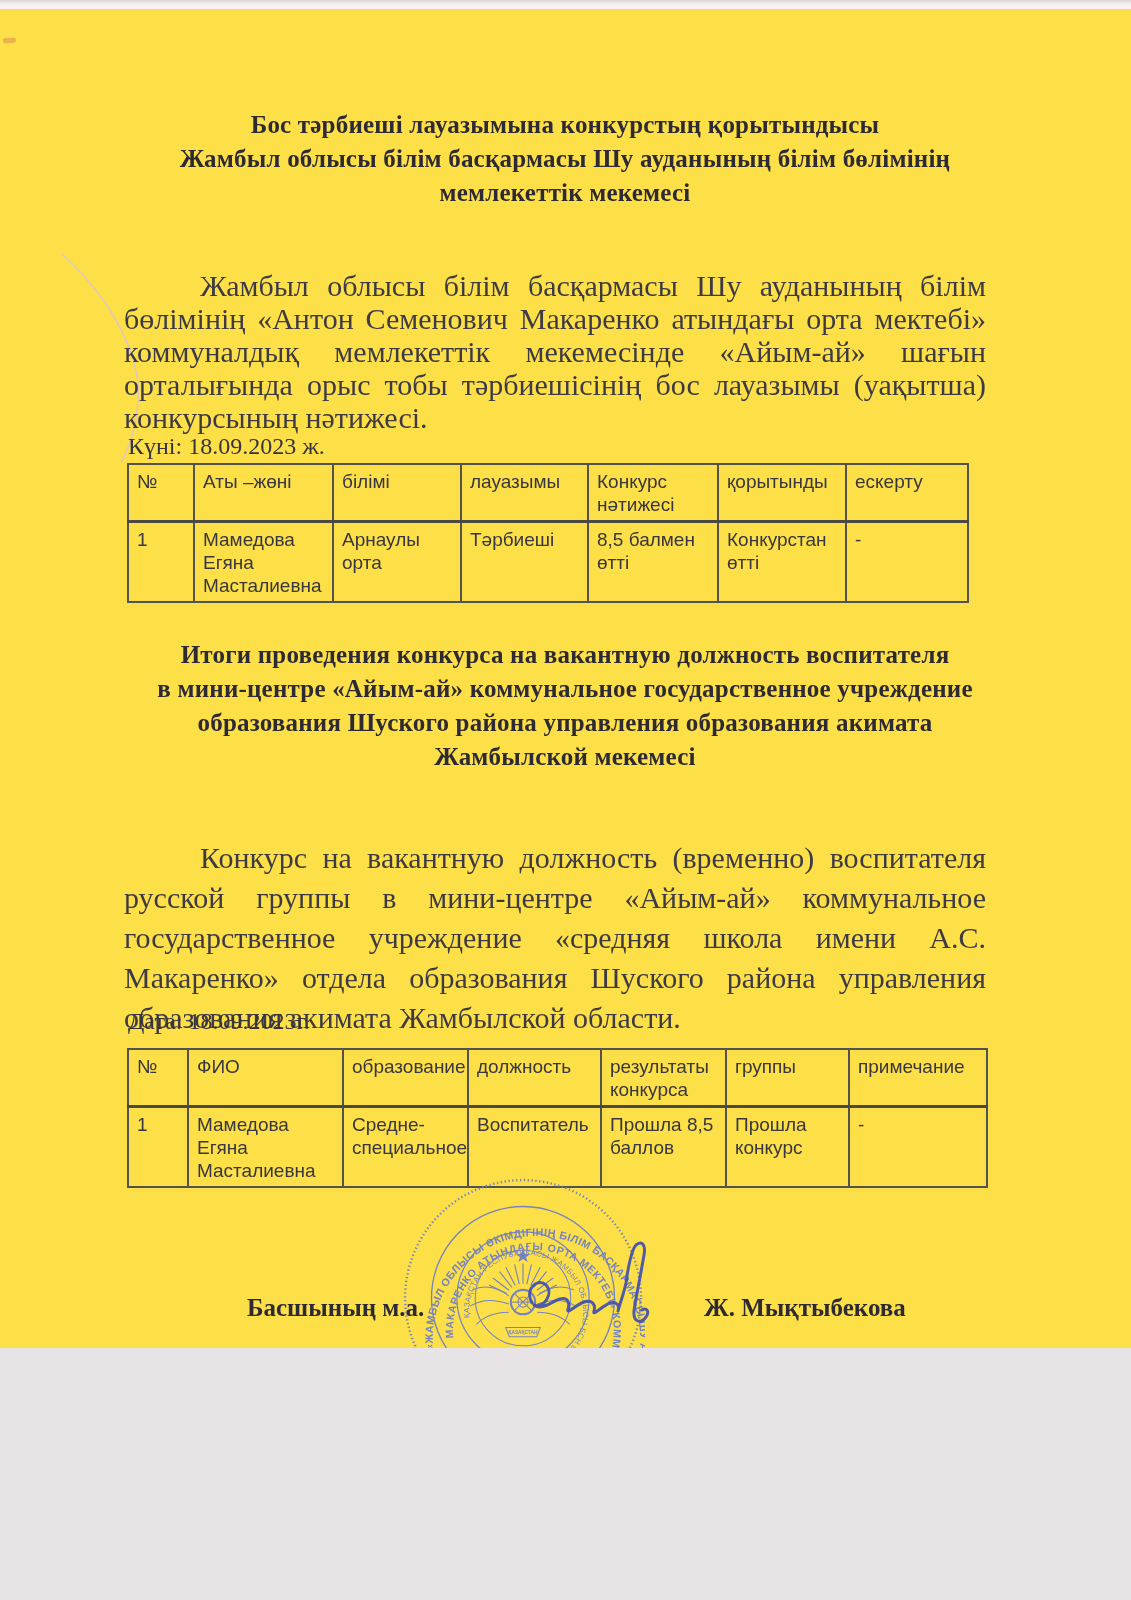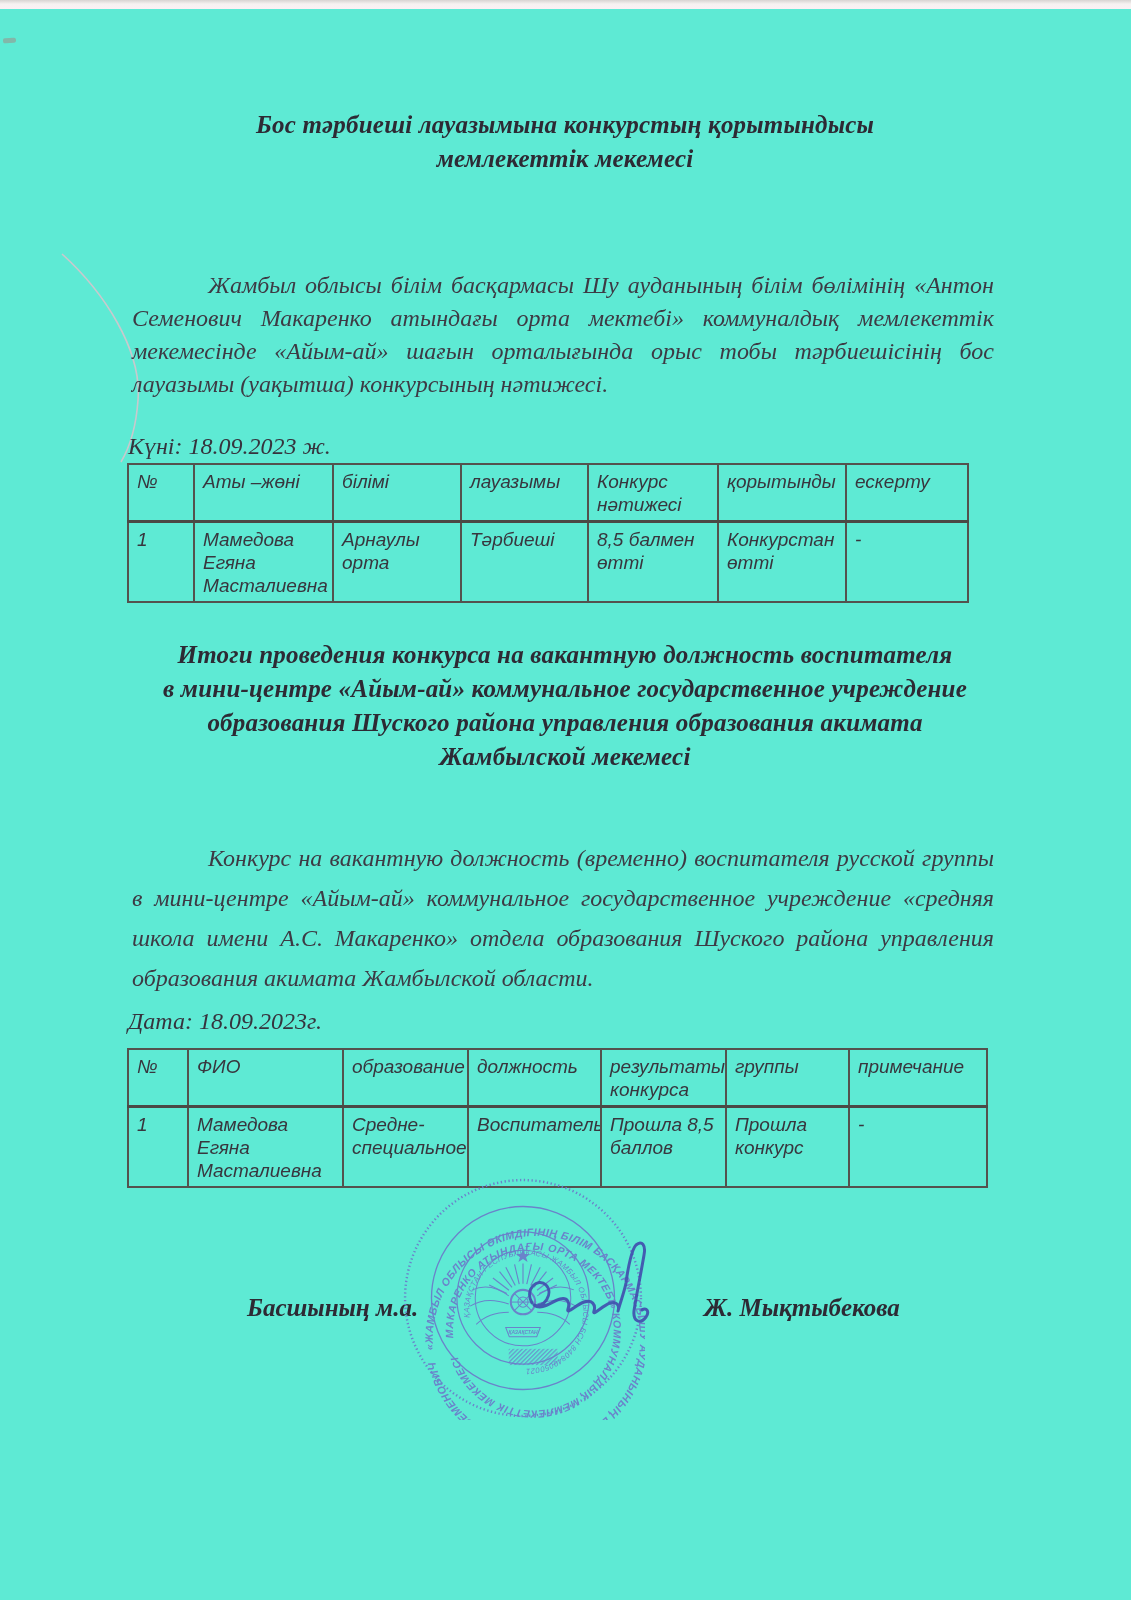--- a/index.html
+++ b/index.html
@@ -1,35 +1,34 @@
 <!DOCTYPE html>
 <html><head>
 <meta charset="utf-8">
 <style>
   html,body{margin:0;padding:0;background:#e8e4e6;}
   .page{
-    position:relative;width:1131px;height:1600px;overflow:hidden;
-    background:#5eead4;
+    position:relative;width:1131px;height:1348px;overflow:hidden;
+    background:#fde047;
     font-family:"Liberation Serif","DejaVu Serif",serif;
     color:#3b3842;
-    font-style:italic;
   }
   .scan-top-edge{position:absolute;left:0;top:0;width:100%;height:9px;
     background:linear-gradient(#d8d4d2,#f6f2f1 45%,#fbf0f4);}
   .scan-red-mark{position:absolute;left:3px;top:38px;width:13px;height:5px;
     background:#c65a5a;opacity:.35;border-radius:2px;transform:rotate(-4deg);}
   .artifact-svg{position:absolute;left:0;top:240px;width:200px;height:240px;}
 
   .title-block{position:absolute;left:85px;width:960px;text-align:center;
     font-weight:bold;font-size:25px;line-height:34px;color:#2d2a34;letter-spacing:.2px;}
   .kk-title{top:108px;}
   .ru-title{top:638px;}
 
-  .para{position:absolute;left:124px;width:862px;font-size:24px;line-height:33px;
-    text-align:justify;text-indent:76px;color:#3d3a44;margin-left:8px;}
+  .para{position:absolute;left:124px;width:862px;font-size:30px;line-height:33px;
+    text-align:justify;text-indent:76px;color:#3d3a44;}
   .kk-para{top:269px;}
   .ru-para{top:838px;line-height:40px;}
 
   .date-line{position:absolute;left:128px;font-size:24px;color:#36333d;}
   .kk-date{top:433px;}
   .ru-date{top:1008px;text-align:right;}
 
   table.doc-table{position:absolute;left:127px;border-collapse:collapse;table-layout:fixed;
     font-family:"Liberation Sans","DejaVu Sans",sans-serif;font-size:19px;line-height:23px;
     color:#38363e;}
@@ -59,20 +58,21 @@
 
   <div class="scan-top-edge"></div>
   <div class="scan-red-mark"></div>
 
   <svg class="artifact-svg" viewBox="0 0 200 240">
     <path d="M62,14 C104,52 142,110 138,160 C136,190 128,210 121,222" fill="none" stroke="#dcc3cb" stroke-width="1.6" opacity="0.85"></path>
   </svg>
 
   <div class="title-block kk-title">
     <div>Бос тәрбиеші  лауазымына  конкурстың қорытындысы</div>
+    <div>Жамбыл облысы білім  басқармасы Шу ауданының білім  бөлімінің</div>
     <div>мемлекеттік мекемесі</div>
   </div>
 
   <div class="para kk-para">Жамбыл облысы білім  басқармасы  Шу ауданының білім  бөлімінің «Антон Семенович Макаренко атындағы орта мектебі» коммуналдық мемлекеттік мекемесінде  «Айым-ай» шағын орталығында орыс   тобы тәрбиешісінің бос лауазымы (уақытша) конкурсының нәтижесі.</div>
 
   <div class="date-line kk-date">Күні: 18.09.2023 ж.</div>
 
   <table class="doc-table t1">
     <colgroup>
       <col style="width:66px">

